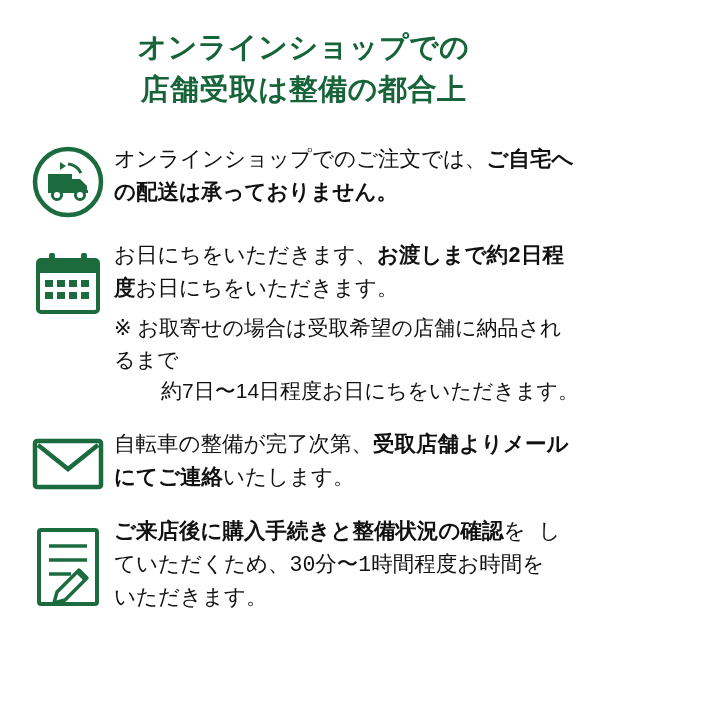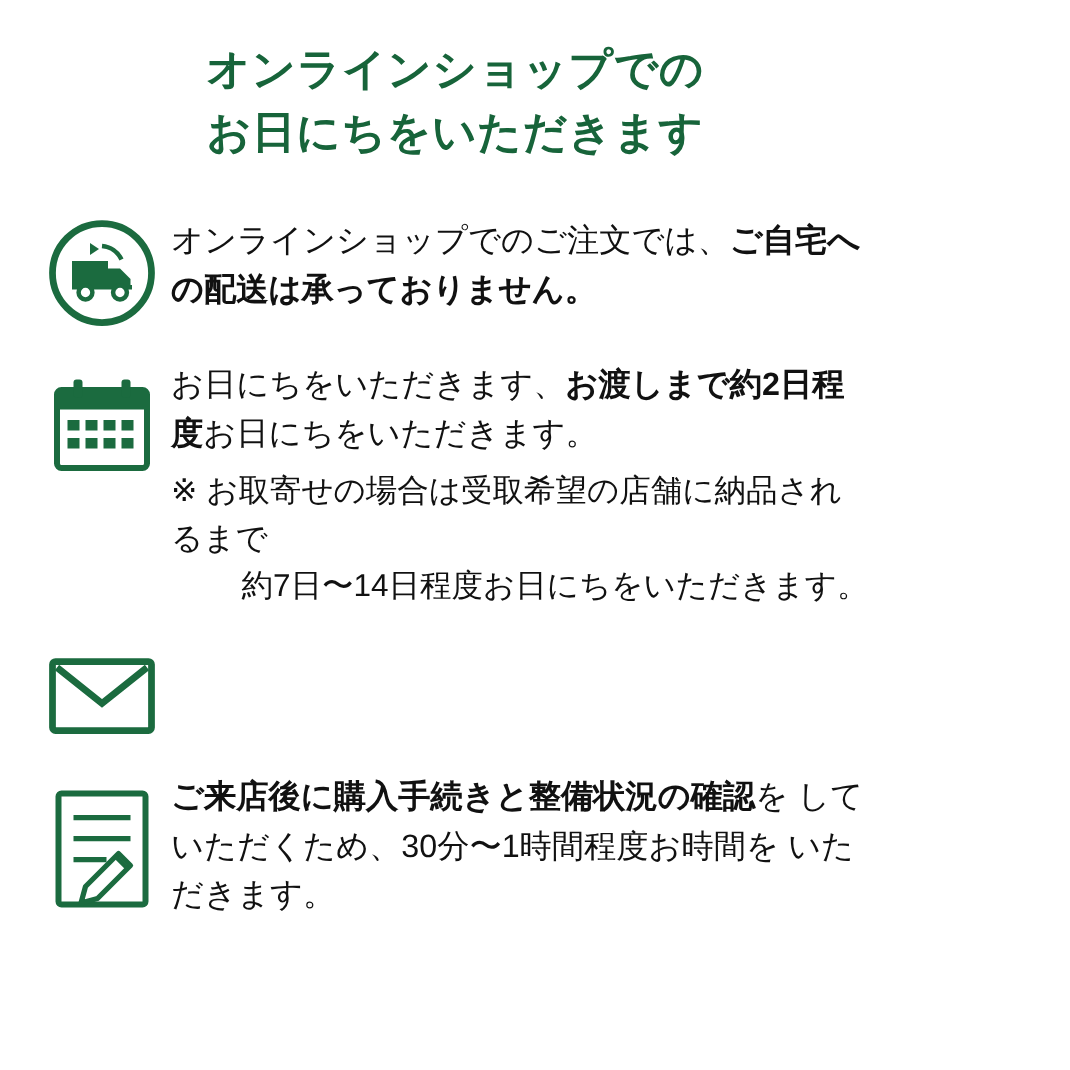--- a/index.html
+++ b/index.html
@@ -49,20 +49,21 @@
   }
   .text-cell {
     flex: 1 1 auto;
     padding-right: 6px;
   }
   .para {
     font-size: 21.5px;
     line-height: 1.52;
     color: #111111;
     margin: 0;
+    font-family: Liberation Mono, monospace;
   }
   .para b {
     font-weight: bold;
   }
   .note {
     font-size: 21px;
     line-height: 1.5;
     color: #111111;
     margin: 7px 0 0 0;
   }
@@ -80,21 +81,21 @@
   .row-mail .icon-cell { padding-top: 6px; }
   .row-doc .icon-cell { padding-top: 10px; }
 </style>
 </head>
 <body>
 
 <div class="page">
 
   <h1 class="title">
     <span class="line">オンラインショップでの</span>
-    <span class="line">お日にちをいただきます</span>
+    <span class="line">店舗受取は整備の都合上</span>
   </h1>
 
   <div class="rows">
 
     <div class="row row-truck">
       <div class="icon-cell">
         <span>
           <svg class="icon-svg" width="72" height="72" viewBox="0 0 72 72" aria-hidden="true">
             <circle cx="36" cy="36" r="33" fill="none" stroke="#1b6b3f" stroke-width="4.5"></circle>
             <path d="M16 28 h24 v16 h-24 z" fill="#1b6b3f"></path>
@@ -144,20 +145,23 @@
 
     <div class="row row-mail">
       <div class="icon-cell">
         <span>
           <svg class="icon-svg" width="74" height="58" viewBox="0 0 74 58" aria-hidden="true">
             <rect x="4" y="6" width="66" height="46" rx="2" fill="none" stroke="#1b6b3f" stroke-width="4.5"></rect>
             <path d="M7 10 L37 34 L67 10" fill="none" stroke="#1b6b3f" stroke-width="4.5"></path>
           </svg>
         </span>
       </div>
+      <div class="text-cell">
+        <p class="para"><span>自転車の整備が完了次第、</span><b>受取店舗よりメールにてご連絡</b><span>いたします。</span></p>
+      </div>
     </div>
 
     <div class="row row-doc">
       <div class="icon-cell">
         <span>
           <svg class="icon-svg" width="70" height="82" viewBox="0 0 70 82" aria-hidden="true">
             <rect x="6" y="4" width="58" height="74" rx="2" fill="none" stroke="#1b6b3f" stroke-width="4"></rect>
             <line x1="16" y1="20" x2="54" y2="20" stroke="#1b6b3f" stroke-width="3.5"></line>
             <line x1="16" y1="34" x2="54" y2="34" stroke="#1b6b3f" stroke-width="3.5"></line>
             <line x1="16" y1="48" x2="38" y2="48" stroke="#1b6b3f" stroke-width="3.5"></line>

